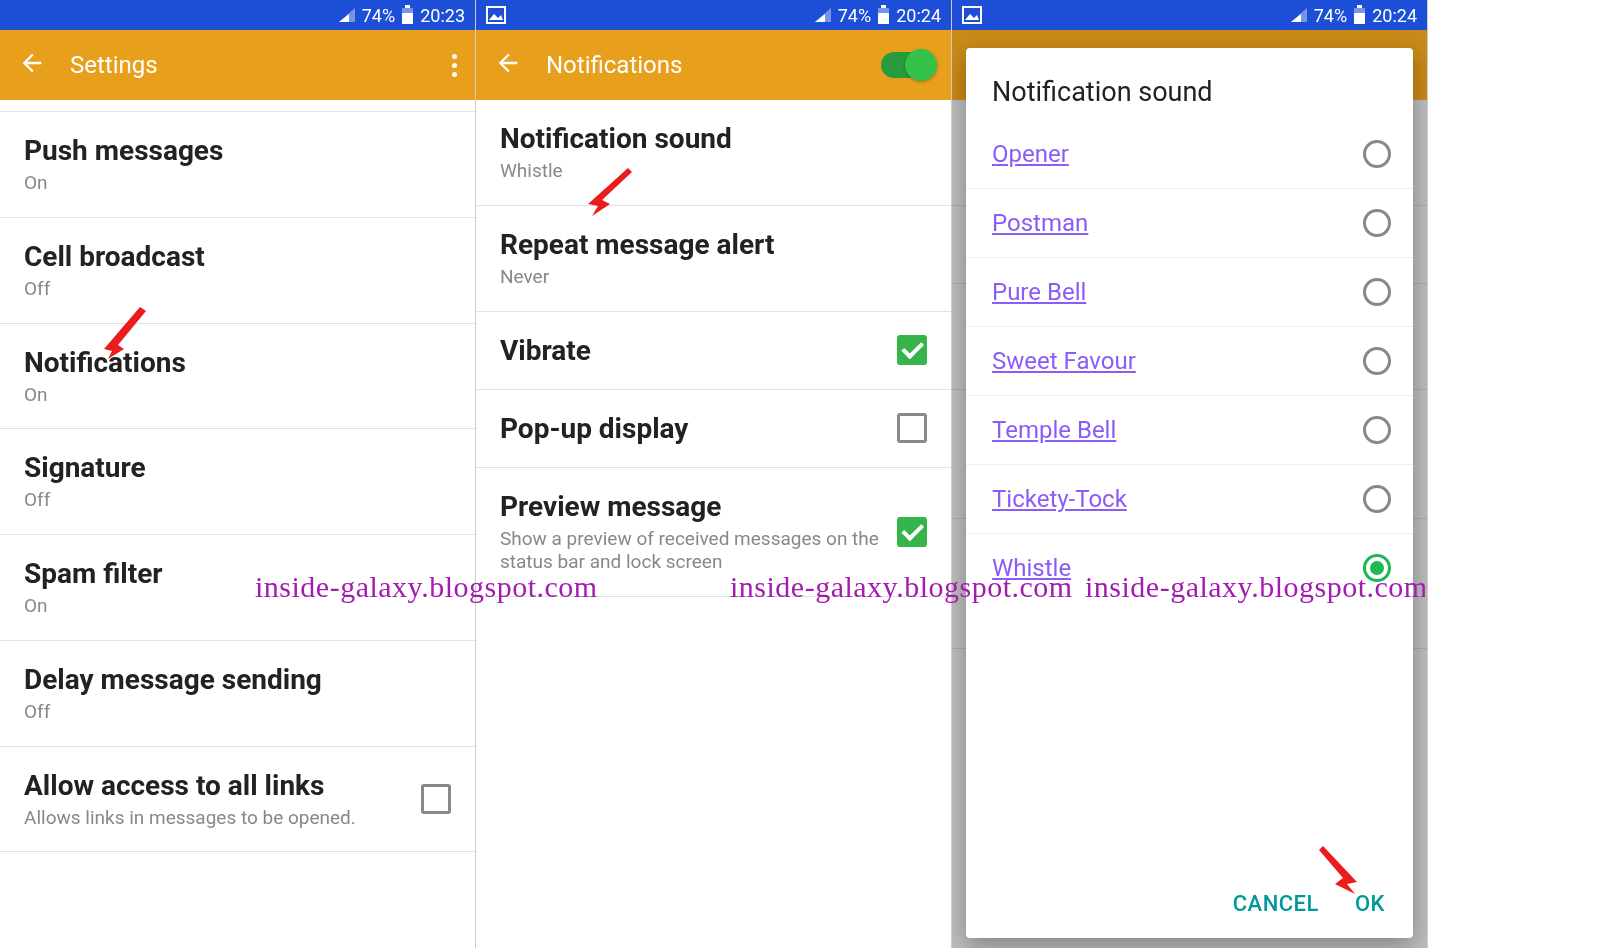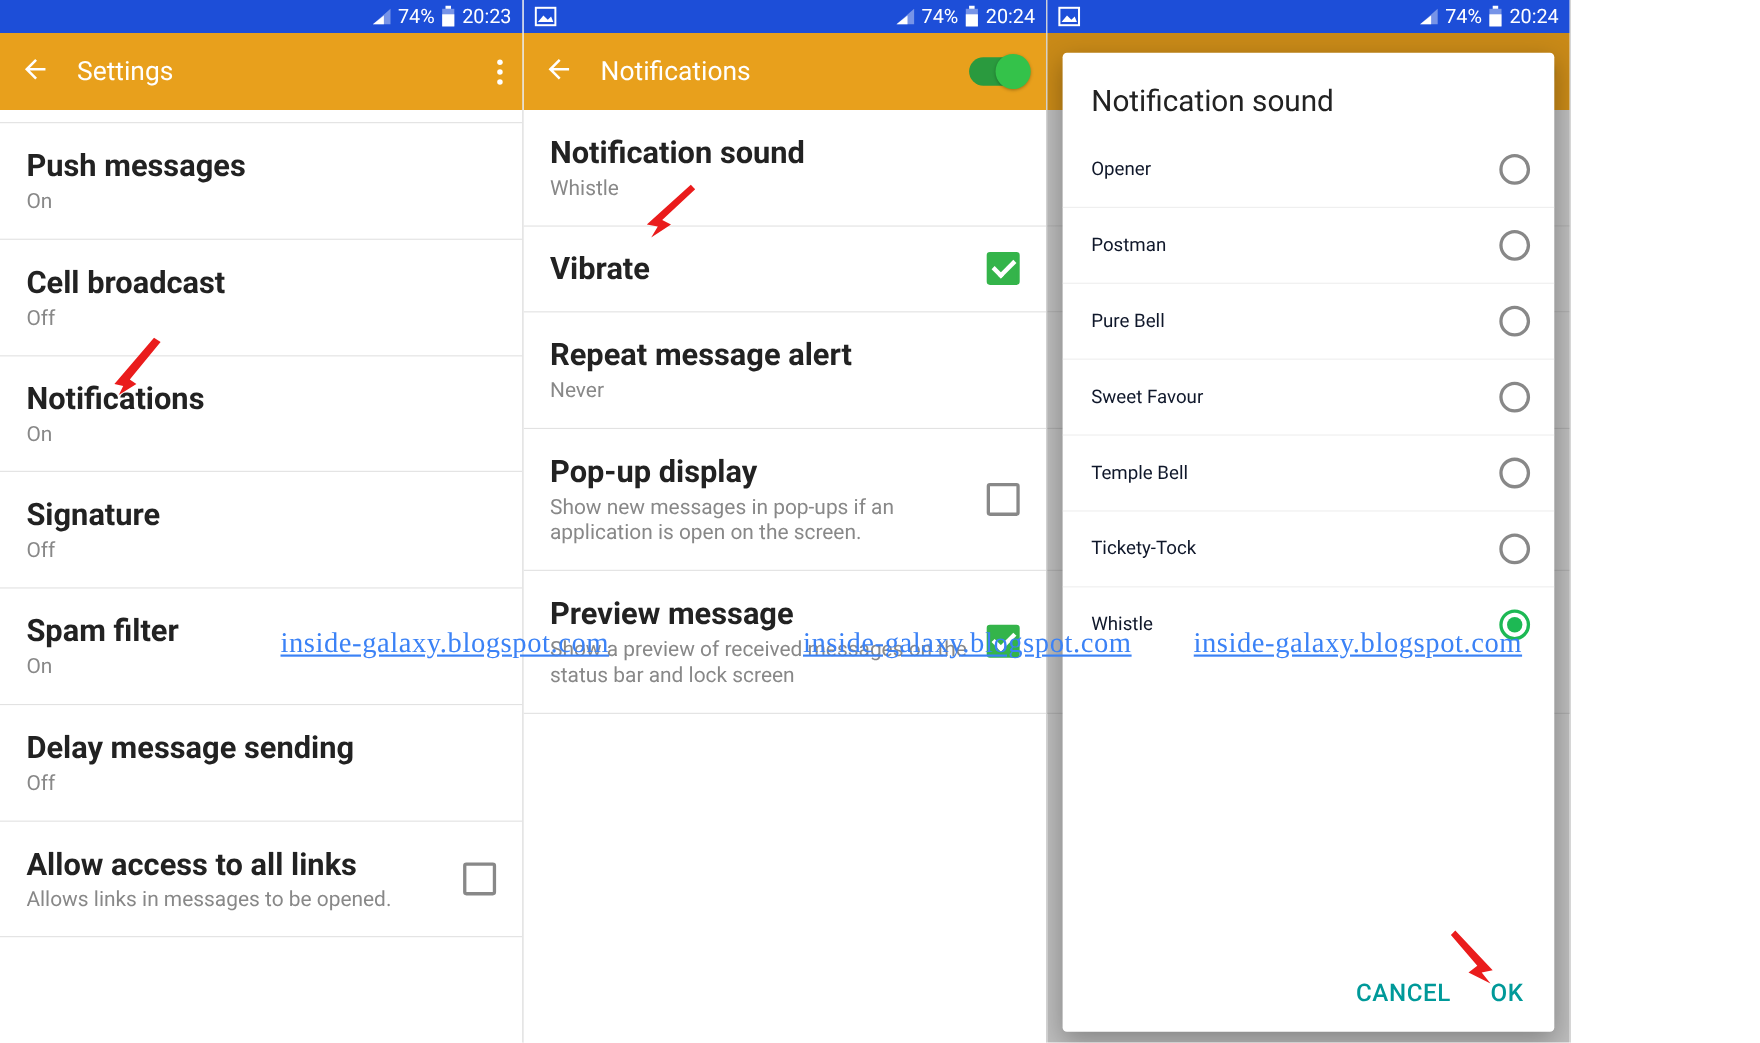--- a/index.html
+++ b/index.html
@@ -104,21 +104,21 @@
     font-size: 27px; color: #222; padding: 8px 26px 12px;
   }
   .dialog-list { flex:1; overflow:hidden; }
   .dialog-item {
     display: flex; align-items: center; justify-content: space-between;
     padding: 20px 22px 20px 26px;
     border-bottom: 1px solid #eee;
     cursor: pointer;
   }
   .dialog-item:last-child { border-bottom:none;}
-  .dialog-item .label { font-size: 17px; color: #0f172a; }
+  .dialog-item .label { font-size: 24px; color: #8b5cf6; text-decoration: underline; }
   .radio {
     width: 28px; height: 28px; border: 3px solid #888; border-radius: 50%;
     display:inline-flex; align-items:center; justify-content:center;
     flex-shrink:0;
   }
   .radio.selected { border-color: #1db954; }
   .radio.selected::after {
     content:""; width:14px; height:14px; border-radius:50%; background:#1db954;
   }
   .dialog-actions {
@@ -130,23 +130,22 @@
     letter-spacing: 0.5px;
   }
   
   .arrow {
     position: absolute; z-index: 20; pointer-events: none;
   }
   .arrow svg { display:block; }
   
   .watermark {
     position: absolute; z-index: 30; pointer-events:none;
-    color: #3b82f6; font-size: 26px; font-family: Georgia, serif;
+    color: #a21caf; font-size: 30px; font-family: Georgia, serif;
     letter-spacing: 0.5px;
-    text-decoration: underline;
   }
   .truncated { overflow:hidden; }
 </style>
 </head>
 <body>
 
 <div class="panel">
   <div class="status-bar">
     <div class="status-left"></div>
     <div class="status-right">
@@ -274,34 +273,33 @@
   </div>
   <div class="list">
     <div class="list-item">
       <div class="text">
         <div class="primary">Notification sound</div>
         <div class="secondary">Whistle</div>
       </div>
     </div>
     <div class="list-item">
       <div class="text">
-        <div class="primary">Vibrate</div>
-      </div>
-      <span class="checkbox checked"></span>
-    </div>
-    <div class="list-item">
-      <div class="text">
         <div class="primary">Repeat message alert</div>
         <div class="secondary">Never</div>
       </div>
     </div>
     <div class="list-item">
       <div class="text">
+        <div class="primary">Vibrate</div>
+      </div>
+      <span class="checkbox checked"></span>
+    </div>
+    <div class="list-item">
+      <div class="text">
         <div class="primary">Pop-up display</div>
-        <div class="secondary">Show new messages in pop-ups if an application is open on the screen.</div>
       </div>
       <span class="checkbox"></span>
     </div>
     <div class="list-item">
       <div class="text">
         <div class="primary">Preview message</div>
         <div class="secondary">Show a preview of received messages on the status bar and lock screen</div>
       </div>
       <span class="checkbox checked"></span>
     </div>

